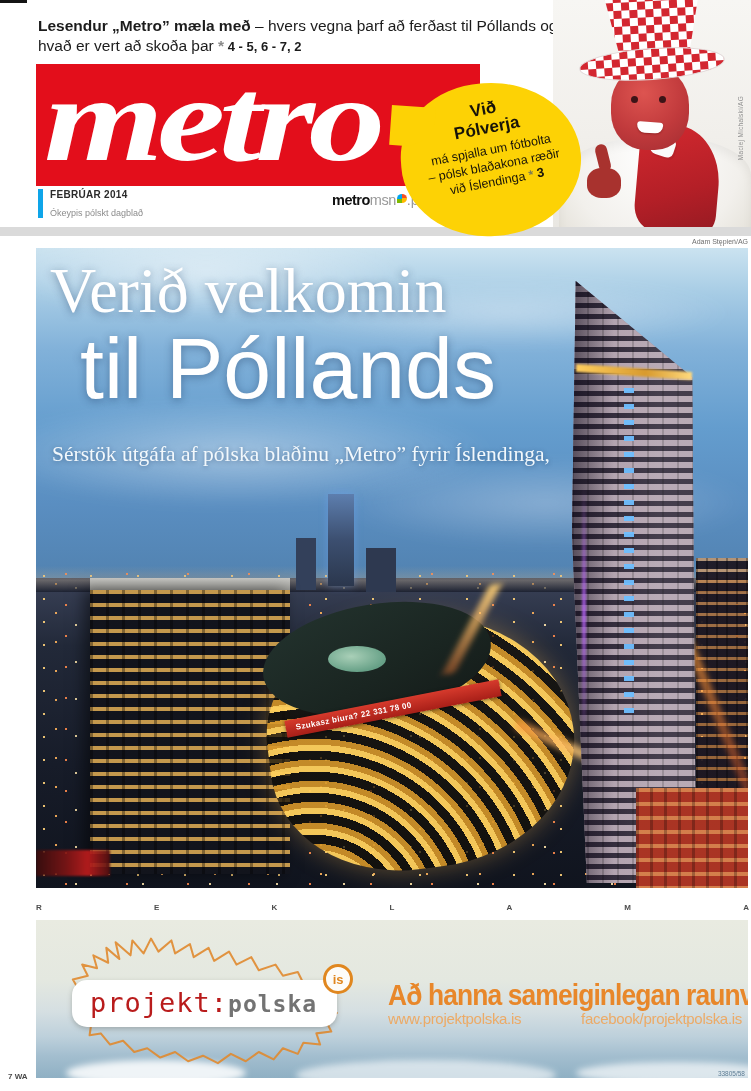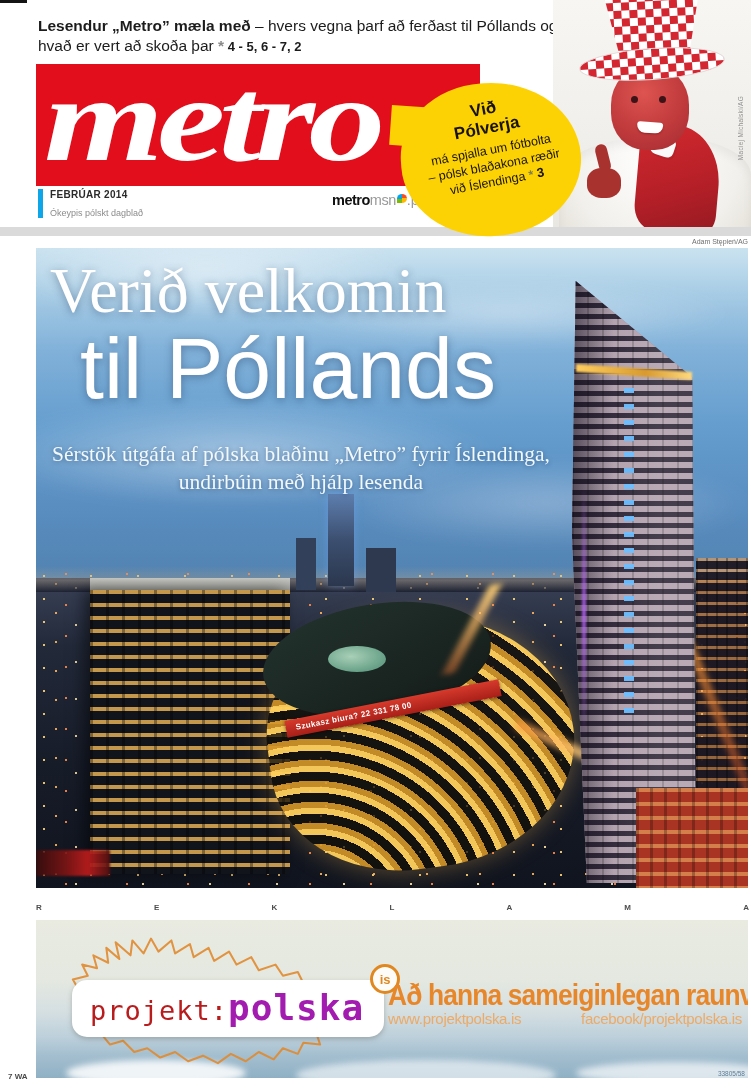--- a/index.html
+++ b/index.html
@@ -82,21 +82,21 @@
   .c1 { left:-40px; top:-20px; width:420px; height:90px; }
   .c2 { left:240px; top:30px; width:460px; height:70px; opacity:.7; }
   .c3 { left:-60px; top:150px; width:520px; height:110px; opacity:.8; }
   .c4 { left:300px; top:210px; width:420px; height:90px; opacity:.55; }
 
   .hl1 { position:absolute; left:14px; top:8px; font-family:"Liberation Serif", serif; color:#fff;
     font-size:64px; line-height:70px; text-shadow:0 2px 8px rgba(30,60,100,.45); }
   .hl2 { position:absolute; left:12px; top:74px; font-family:Liberation Sans, sans-serif; color:#fff;
     font-size:86px; line-height:92px; text-shadow:0 2px 8px rgba(30,60,100,.45);margin-left:32px; }
   .sub { position:absolute; left:16px; top:192px; font-family:"Liberation Serif", serif; color:#f2f8fc;
-    font-size:21.5px; line-height:28px; text-shadow:0 1px 4px rgba(30,60,100,.5);text-align:center; }
+    font-size:21.5px; line-height:28px; text-shadow:0 1px 4px rgba(30,60,100,.5); }
 
   .ground { position:absolute; left:0; top:330px; width:712px; height:310px;
     background:linear-gradient(180deg,#3a4258 0%,#222939 22%,#171c29 60%,#10141e 100%); }
   .speckles { position:absolute; left:0; top:322px; width:712px; height:318px; opacity:.9;
     background-image:
       radial-gradient(circle 1.5px at 8px 6px, #ffd27a 90%, transparent 100%),
       radial-gradient(circle 1px at 20px 14px, #ffb35c 90%, transparent 100%),
       radial-gradient(circle 1px at 30px 4px, #ff8a4d 90%, transparent 100%),
       radial-gradient(circle 1.5px at 40px 18px, #ffe6ac 90%, transparent 100%);
     background-size:47px 23px, 53px 29px, 61px 31px, 67px 37px; }
@@ -182,21 +182,21 @@
   .ad { position:absolute; left:36px; top:920px; width:712px; height:158px; overflow:hidden;
     background:linear-gradient(180deg,#e9ebe1 0%,#e4e8e0 38%,#d5dfe2 58%,#bdd0db 74%,#a3becf 86%,#8fb0c4 100%); }
   .ice { position:absolute; border-radius:50%; background:rgba(255,255,255,.85); filter:blur(3px); }
   .i1 { left:30px; bottom:-8px; width:180px; height:26px; }
   .i2 { left:260px; bottom:-12px; width:260px; height:30px; opacity:.7; }
   .i3 { left:540px; bottom:-6px; width:200px; height:22px; opacity:.8; }
   .ad-map { position:absolute; left:2px; top:0px; width:330px; height:158px; }
   .pill { position:absolute; left:36px; top:60px; background:#fff; border-radius:15px; padding:7px 20px 9px 18px;
     box-shadow:0 2px 5px rgba(90,90,80,.35); }
   .pill .p1 { font-family:"DejaVu Sans Mono", monospace; font-size:27px; color:#b91c1c; letter-spacing:1px; }
-  .pill .p2 { font-family:"DejaVu Sans Mono", monospace; font-size:36px; font-weight:bold; color:#a21caf; letter-spacing:1px; }
+  .pill .p2 { font-family:"DejaVu Sans Mono", monospace; font-size:23px; font-weight:bold; color:#737373; letter-spacing:1px; }
   .pill .badge { position:absolute; right:-16px; top:-16px; width:30px; height:30px; border:3px solid #e0871f;
     border-radius:50%; background:#fdfcf8; display:flex; align-items:center; justify-content:center;
     font-size:13px; font-weight:bold; color:#e0871f; }
   .ad-headline { position:absolute; left:352px; top:58px; font-size:30px; font-weight:bold; color:#e8872a;
     letter-spacing:-1px; transform:scaleX(.88); transform-origin:left top; white-space:nowrap; }
   .ad-url { position:absolute; left:352px; top:90px; font-size:15px; color:#ecaa66; letter-spacing:-.3px; }
   .ad-fb { position:absolute; right:6px; top:90px; font-size:15px; color:#ecaa66; letter-spacing:-.3px; }
   .ad-ref { position:absolute; right:3px; bottom:1px; font-size:6.5px; color:#5d7d95; }
 
   .edition { position:absolute; left:8px; top:1072px; font-size:8px; font-weight:bold; color:#4a4a4a; }
@@ -294,21 +294,20 @@
     <div class="tower-blue"></div>
     <div class="tower-violet"></div>
 
     <div class="red-bldg"></div>
     <div class="zara"></div>
 
     <div class="hl1">Verið velkomin</div>
     <div class="hl2">til Póllands</div>
     <div class="sub">
       <span>Sérstök útgáfa af pólska blaðinu „Metro” fyrir Íslendinga,</span><br>
-      <span>undirbúin með hjálp lesenda</span>
     </div>
 
   </div>
 
   <div class="reklama">
     <span>R</span>
     <span>E</span>
     <span>K</span>
     <span>L</span>
     <span>A</span>

